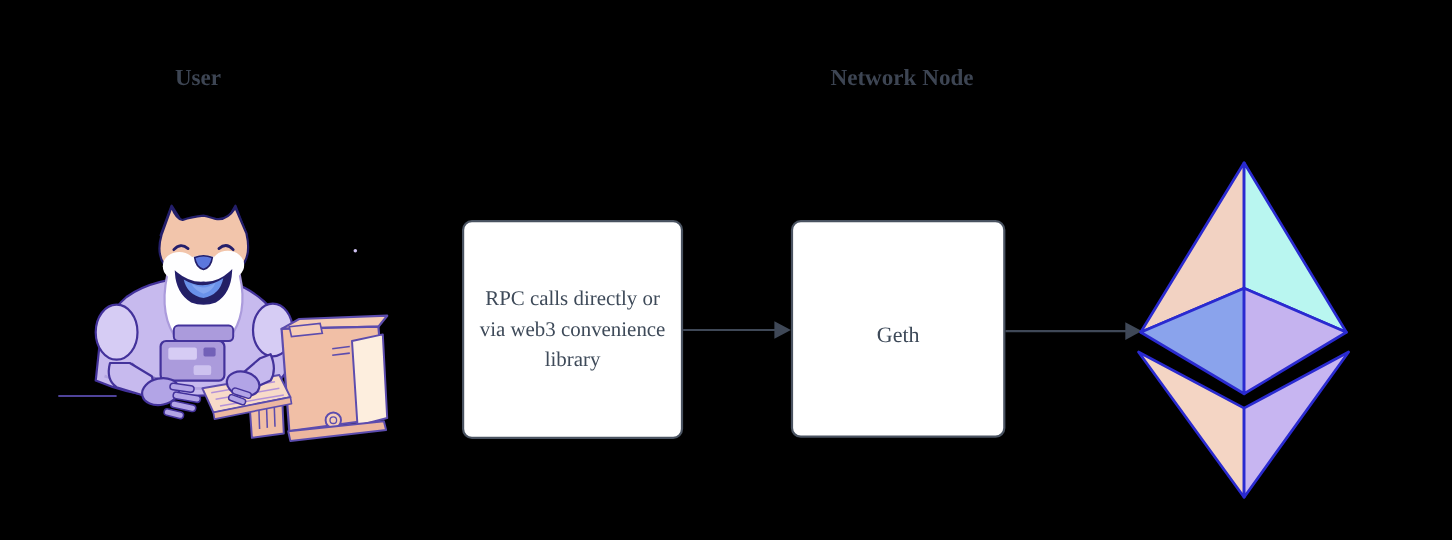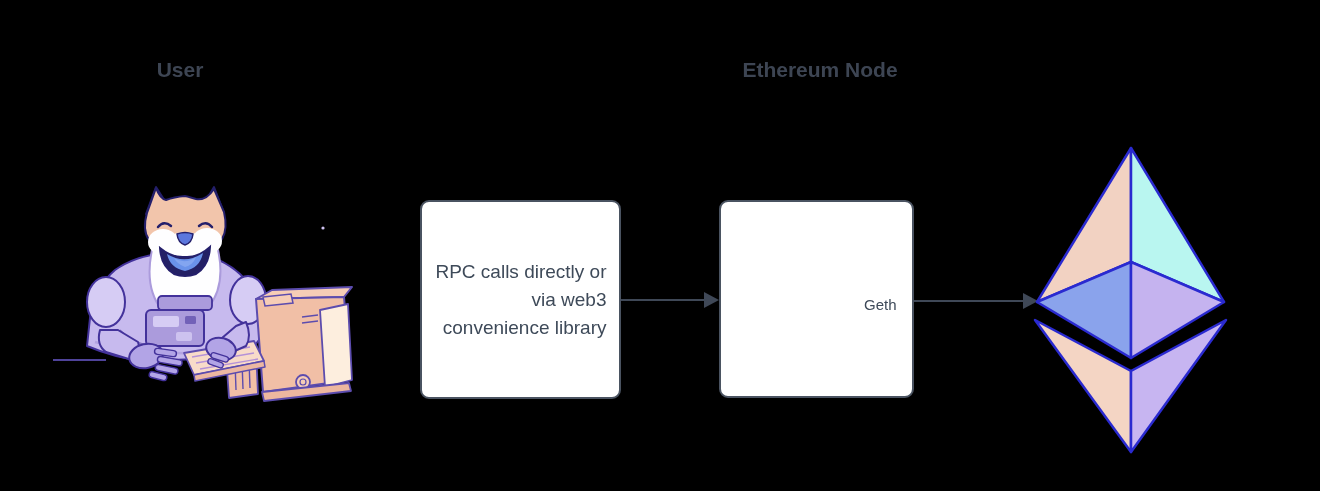--- a/index.html
+++ b/index.html
@@ -1,45 +1,45 @@
 <!DOCTYPE html>
 <html style="--canvas_bg: #000000; --heading_text: #3d4553; --box_bg: #ffffff; --box_border: #4a5361; --box_text: #3e4a59; --arrow: #3f4857; --eth_outline: #2a2ad0; --eth_top_left: #f2d2c2; --eth_top_right: #b9f6f0; --eth_mid_left: #8aa3ec; --eth_mid_right: #c5b3ef; --eth_bottom_left: #f4d5c4; --eth_bottom_right: #c7b5f1; --fur: #f2c5ab; --face_white: #fefeff; --eye_ink: #241f6b; --nose_blue: #5c77dd; --mouth_dark: #232064; --tongue: #6a92ea; --tongue_light: #8cabf2; --suit: #c7baee; --suit_light: #d6ccf4; --suit_mid: #ab9bdc; --suit_outline: #43329b; --glove: #b2a4e6; --computer_body: #f1bfa6; --computer_top: #f6cdb6; --computer_front: #fdeede; --computer_base: #edb79f; --computer_outline: #5c4cae; --keyboard: #f8dbc9; --keyboard_front: #ecb8a2; --key_line: #b592d8; --desk_line: #6a5ace; --sparkle: #cfc2f2;"><head>
 <meta charset="utf-8">
 <style>
   html,body{margin:0;padding:0;background:#000;}
   #canvas{
     position:relative;width:1320px;height:491px;overflow:hidden;
     background:var(--canvas_bg);
-    font-family:Liberation Sans, sans-serif;
+    font-family:Liberation Serif, serif;
   }
   .col-label{
     position:absolute;top:58px;transform:translateX(-50%);
     color:var(--heading_text);font-size:21px;font-weight:bold;white-space:nowrap;
   }
   .flow-box{
     position:absolute;background:var(--box_bg);
     border:2px solid var(--box_border);border-radius:9px;
     display:flex;align-items:center;justify-content:center;
     box-sizing:border-box;
   }
   .flow-box .box-text{
-    color:var(--box_text);font-size:19px;line-height:28px;text-align:right;
+    color:var(--box_text);font-size:19px;line-height:28px;text-align:center;
     width:172px;margin:0;
   }
-  #geth-box .box-text{width:160px;font-size:15px;margin-top:12px;}
+  #geth-box .box-text{width:160px;font-size:20px;margin-top:12px;}
   svg{position:absolute;display:block;}
   #arrow-layer{left:0;top:0;}
 </style>
 </head>
 <body>
 
 <div id="canvas">
 
   <div class="col-label" style="left:180px">User</div>
-  <div class="col-label" style="left:820px">Ethereum Node</div>
+  <div class="col-label" style="left:820px">Network Node</div>
 
   <svg viewBox="50 180 320 225" style="left:50px;top:180px" width="320" height="225" aria-hidden="true">
 
     <line x1="53" y1="360" x2="106" y2="360" style="stroke:var(--desk_line)" stroke-width="1.5"></line>
 
     <g>
       <path d="M185,252 Q140,252 115,270 Q94,288 90,318 L87,346 Q115,358 145,361 L225,358 Q250,353 259,340 L261,316 Q257,290 240,274 Q218,254 185,252 Z" style="fill:var(--suit);stroke:var(--suit_outline)" stroke-width="2" stroke-linejoin="round"></path>
       <ellipse cx="106" cy="302" rx="19" ry="25" style="fill:var(--suit_light);stroke:var(--suit_outline)" stroke-width="2"></ellipse>
       <ellipse cx="248" cy="300" rx="18" ry="24" style="fill:var(--suit_light);stroke:var(--suit_outline)" stroke-width="2"></ellipse>
       <path d="M120,330 Q130,341 146,345 M235,328 Q228,340 214,346" fill="none" style="stroke:var(--suit_outline)" stroke-width="1.3" opacity="0.55"></path>

